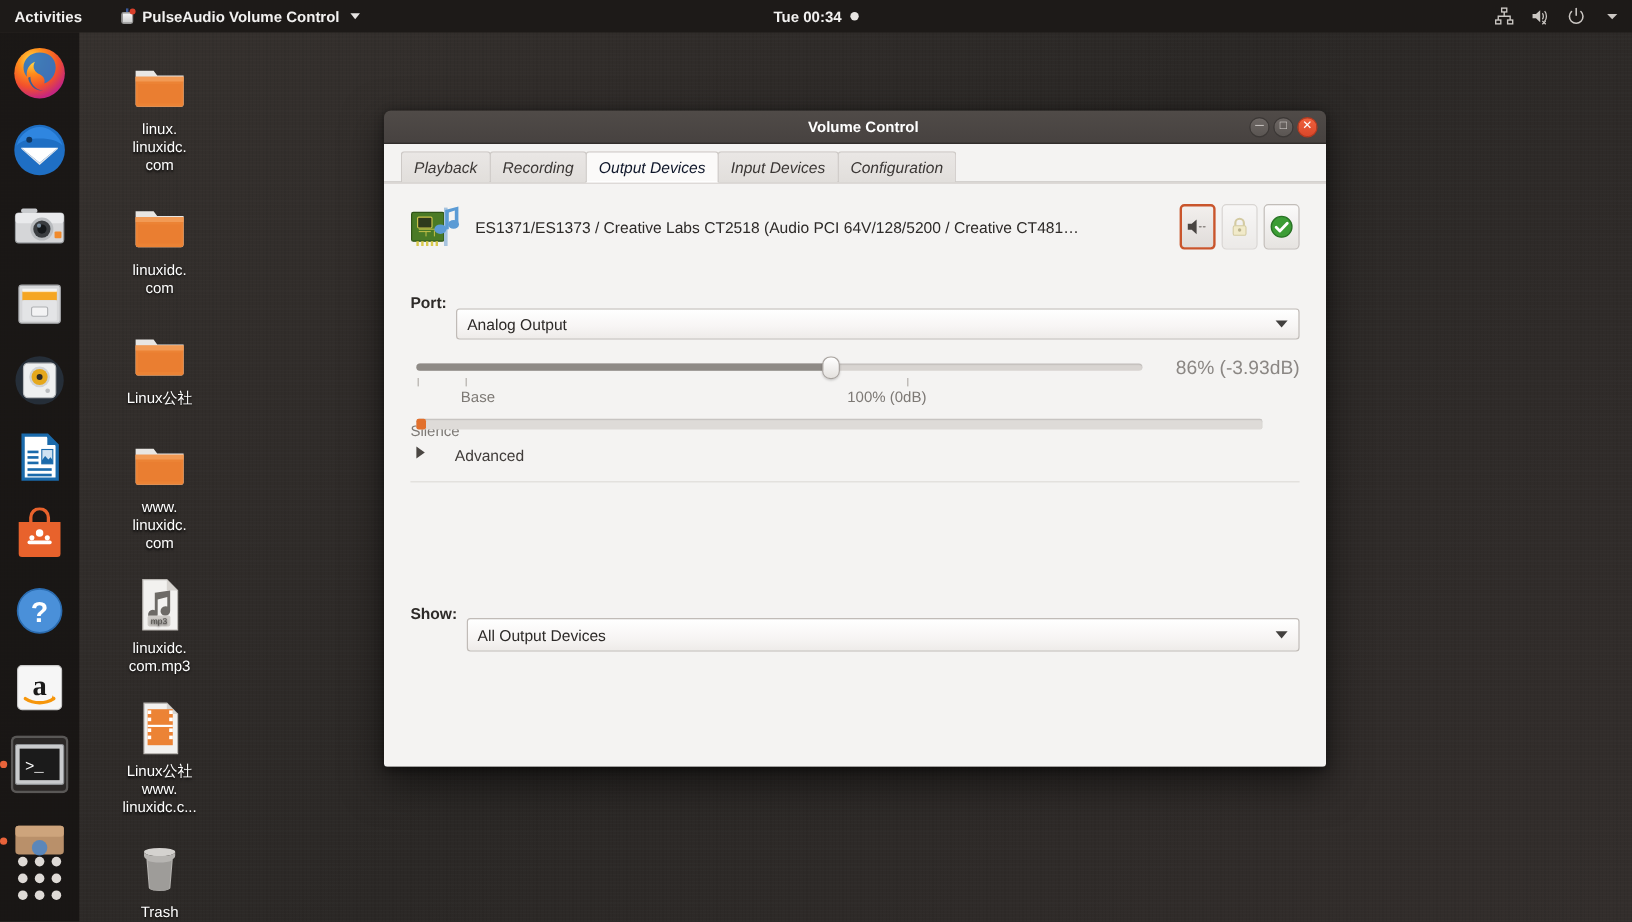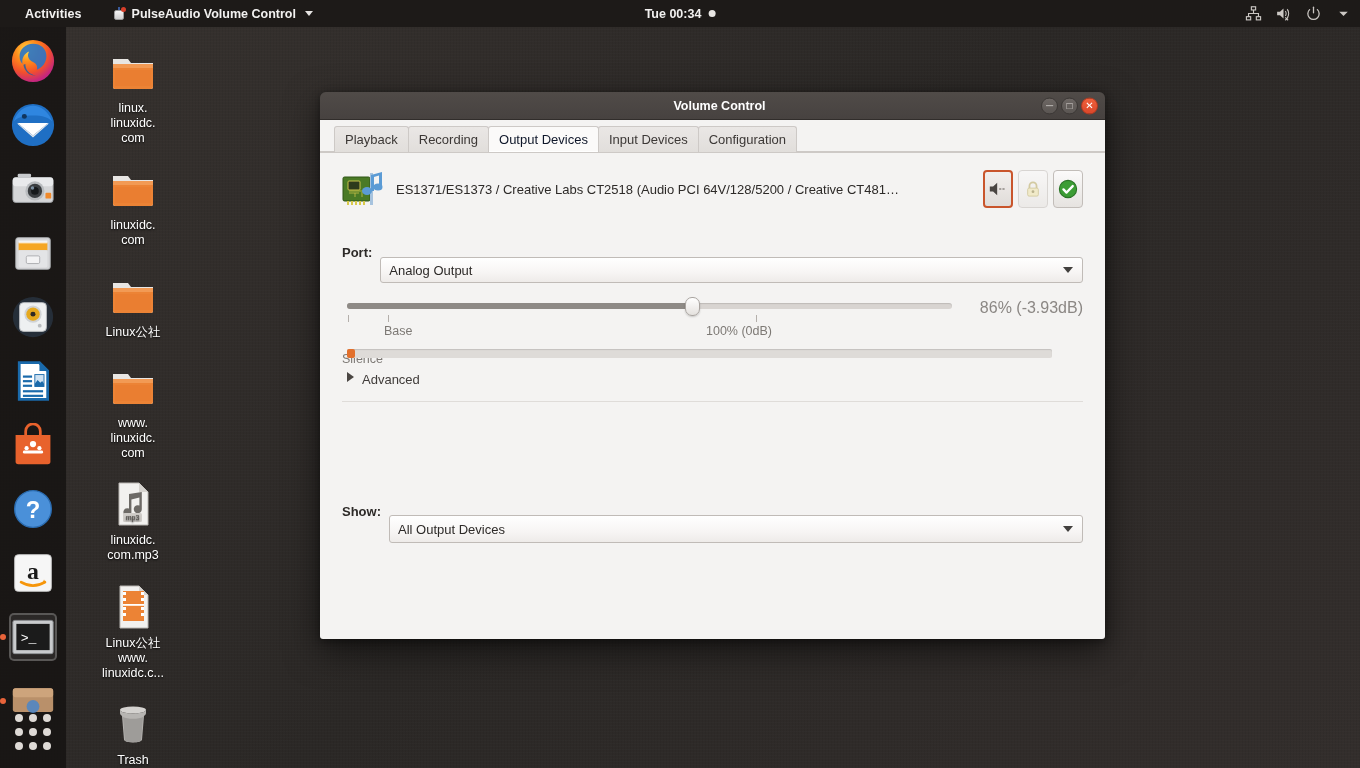--- a/index.html
+++ b/index.html
@@ -22,21 +22,21 @@
   
   #top-panel {
     position: absolute; top: 0; left: 0;
     width: 1360px; height: 27px;
     background: #1d1a18;
     display: flex; align-items: center;
     color: #f2f1f0;
     font-size: 12.5px; font-weight: bold;
     z-index: 50;
   }
-  #activities { margin-left: 25px; letter-spacing: 0.1px; }
+  #activities { margin-left: 12px; letter-spacing: 0.1px; }
   .panel-app {
     display: flex; align-items: center; gap: 6px;
     margin-left: 30px;
   }
   .panel-app-icon {
     width: 14px; height: 14px; position: relative;
   }
   .pa-icon-body {
     position: absolute; left: 2px; top: 3px;
     width: 10px; height: 10px;
@@ -167,20 +167,21 @@
     height: 519px;
     background: #f4f3f2;
     padding: 0;
     position: relative;
   }
   #tabbar {
     display: flex; align-items: flex-end;
     padding: 10px 0 0 14px;
     height: 32px;
     position: relative;
+    font-style: italic;
   }
   .tab {
     font-size: 13px; color: #3c3836;
     padding: 5px 10px 5px;
     border: 1px solid #cdc9c6;
     border-bottom: none;
     border-radius: 3px 3px 0 0;
     background: linear-gradient(180deg,#eae7e5,#e1dedb);
     margin-right: -1px;
     position: relative;
@@ -304,21 +305,21 @@
     width: 705px;
     margin-left: 5px;
   }
   #peak-fill {
     position: absolute; left: 0; top: 0; bottom: 0;
     background: #e2702c;
     border-radius: 2px;
   }
 
   #advanced-row {
-    display: flex; gap: 8px;
+    display: flex; gap: 25px;
     margin-top: 14px;
     padding-left: 5px;
   }
   #adv-triangle {
     width: 0; height: 0;
     border-top: 5px solid transparent;
     border-bottom: 5px solid transparent;
     border-left: 7px solid #4a4643;
   }
   #advanced-label { font-size: 13px; color: #403c3a; }

